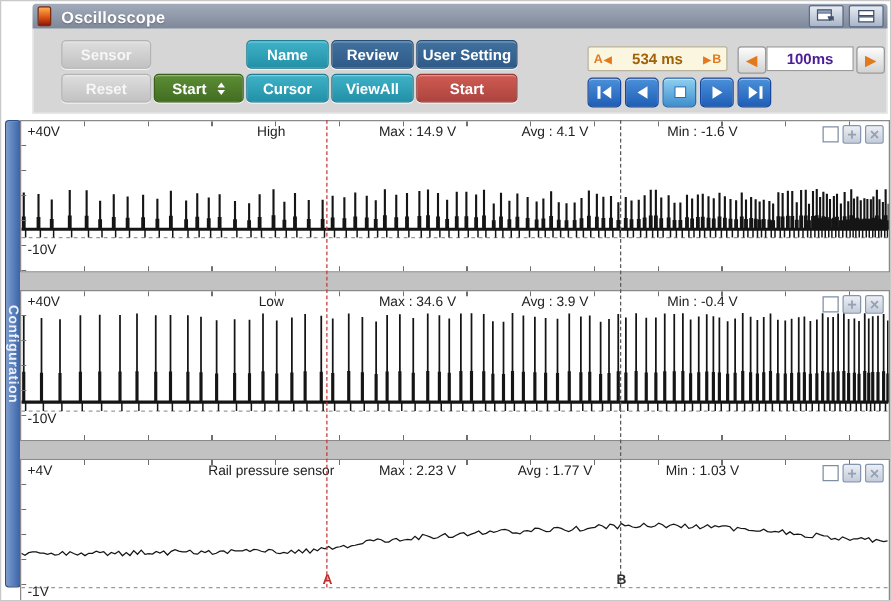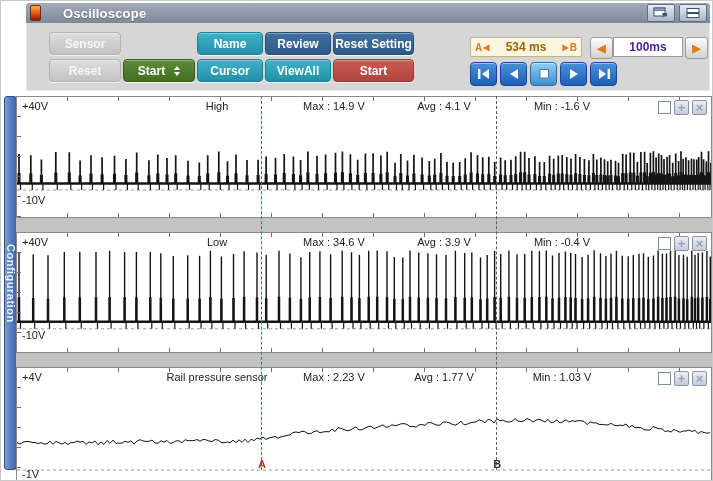--- a/index.html
+++ b/index.html
@@ -5,21 +5,21 @@
   html,body{margin:0;padding:0;background:#f2f2f2;}
   .shot{position:relative;width:713px;height:481px;background:#ffffff;border:1px solid #c9c9c9;
         box-sizing:border-box;font-family:"Liberation Sans",sans-serif;overflow:hidden;}
 
   
   .titlebar{position:absolute;left:25px;top:2px;right:2px;height:20px;
             background:linear-gradient(#a2abba,#7e8899);border-radius:3px 3px 0 0;
             display:flex;align-items:center;padding:0 3px 0 4px;box-sizing:border-box;}
   .app-icon{width:9px;height:14px;border-radius:2px;
             background:linear-gradient(#ffb04a,#d84c12 60%,#8c1a08);border:1px solid #7a2a10;}
-  .title-text{color:#fff;font-size:13px;font-weight:bold;margin-left:22px;letter-spacing:.2px;
+  .title-text{color:#fff;font-size:13px;font-weight:bold;margin-left:8px;letter-spacing:.2px;
               text-shadow:0 1px 1px rgba(0,0,0,.25);}
   .winbtns{margin-left:auto;display:flex;gap:4px;}
   .winbtn{width:26px;height:16px;border:1px solid #5e6e88;border-radius:2px;
           background:linear-gradient(#e7ecf3,#a9b5c7);display:flex;align-items:center;justify-content:center;cursor:default;}
 
   
   .toolbar{position:absolute;left:25px;top:22px;right:2px;height:68px;background:#d6d6d6;
            border:1px solid #e9e9e9;border-top:none;box-sizing:border-box;}
   .tb-btn{position:absolute;height:21px;border-radius:4px;border:1px solid rgba(0,0,0,.18);
           color:#fff;font-size:12px;font-weight:bold;display:flex;align-items:center;justify-content:center;
@@ -110,21 +110,21 @@
     <div class="tb-btn b-gray" style="left:22px;top:9px;width:70px">
         <span>Sensor</span>
       </div>
     <div class="tb-btn b-teal" style="left:170px;top:9px;width:64px">
         <span>Name</span>
       </div>
     <div class="tb-btn b-blue" style="left:238px;top:9px;width:64px">
         <span>Review</span>
       </div>
     <div class="tb-btn b-blue" style="left:306px;top:9px;width:79px">
-        <span>Reset Setting</span>
+        <span>User Setting</span>
       </div>
 
     <div class="tb-btn b-gray" style="left:22px;top:36px;width:70px">
         <span>Reset</span>
       </div>
     <div class="tb-btn b-green" style="left:96px;top:36px;width:70px">
       <span>Start</span>
       <span class="spin">
           <i class="up"></i>
           <i class="dn"></i>

